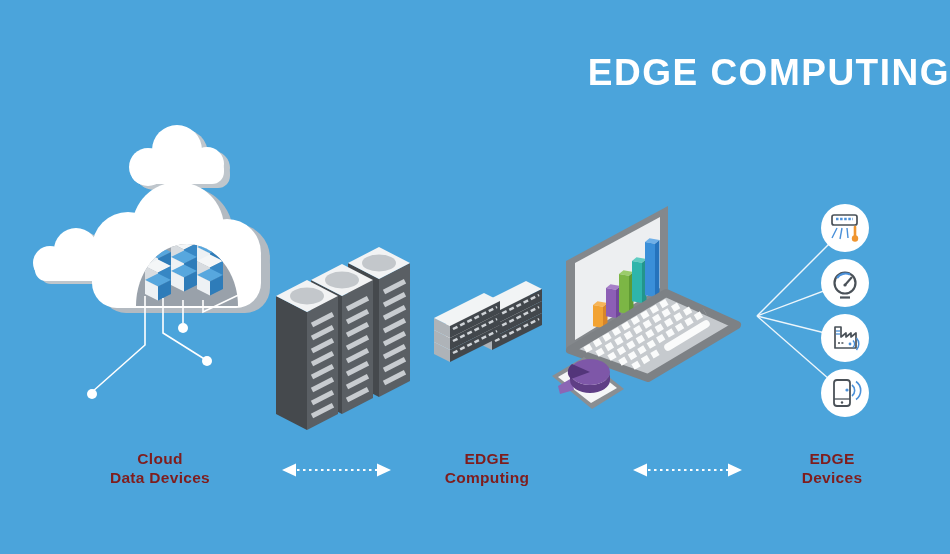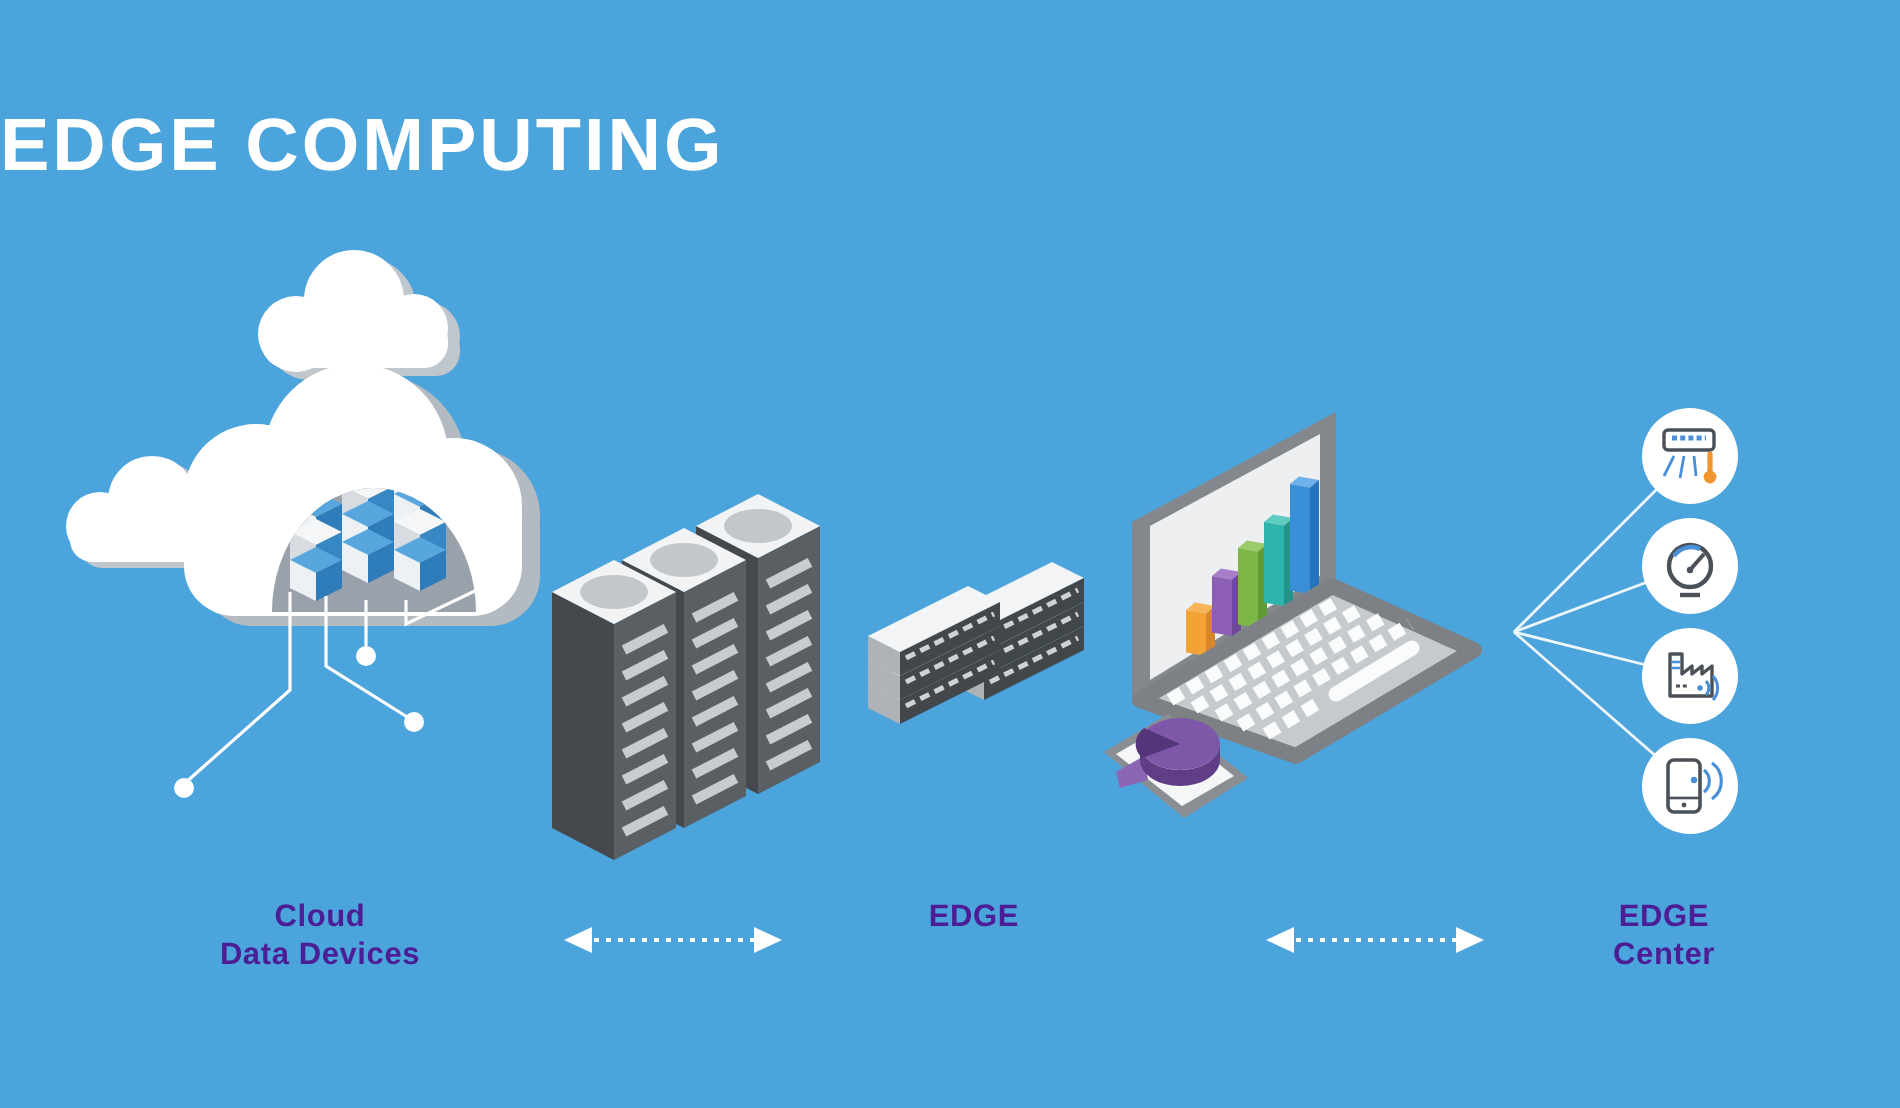--- a/index.html
+++ b/index.html
@@ -2,25 +2,25 @@
 <html><head>
 <meta charset="utf-8">
 <style>
   html,body{margin:0;padding:0;background:#2e2e2e;}
   .stage{
     position:relative;width:950px;height:554px;overflow:hidden;
     background:#4BA4DB;
     font-family:"Liberation Sans",sans-serif;
   }
   .title{
-    position:absolute;top:52px;left:0;width:100%;text-align:left;
+    position:absolute;top:52px;left:0;width:100%;text-align:right;
     color:#FFFFFF;font-size:37px;font-weight:bold;letter-spacing:1.5px;
   }
   .section-label{
-    position:absolute;width:220px;text-align:center;color:#4c1d95;
+    position:absolute;width:220px;text-align:center;color:#7f1d1d;
     font-size:15.5px;font-weight:bold;line-height:19px;letter-spacing:.3px;top:449px;
   }
   .label-cloud{left:50px;}
   .label-edge-computing{left:377px;}
   .label-edge-devices{left:722px;}
   .section-label span{display:block;}
   svg.art{position:absolute;left:0;top:0;}
 </style>
 </head>
 <body>
@@ -349,20 +349,21 @@
 
   <div class="title">EDGE COMPUTING</div>
 
   <div class="section-label label-cloud">
     <span>Cloud</span>
     <span>Data Devices</span>
   </div>
 
   <div class="section-label label-edge-computing">
     <span>EDGE</span>
+    <span>Computing</span>
   </div>
 
   <div class="section-label label-edge-devices">
     <span>EDGE</span>
-    <span>Center</span>
+    <span>Devices</span>
   </div>
 
 </div>
 
 </body></html>

